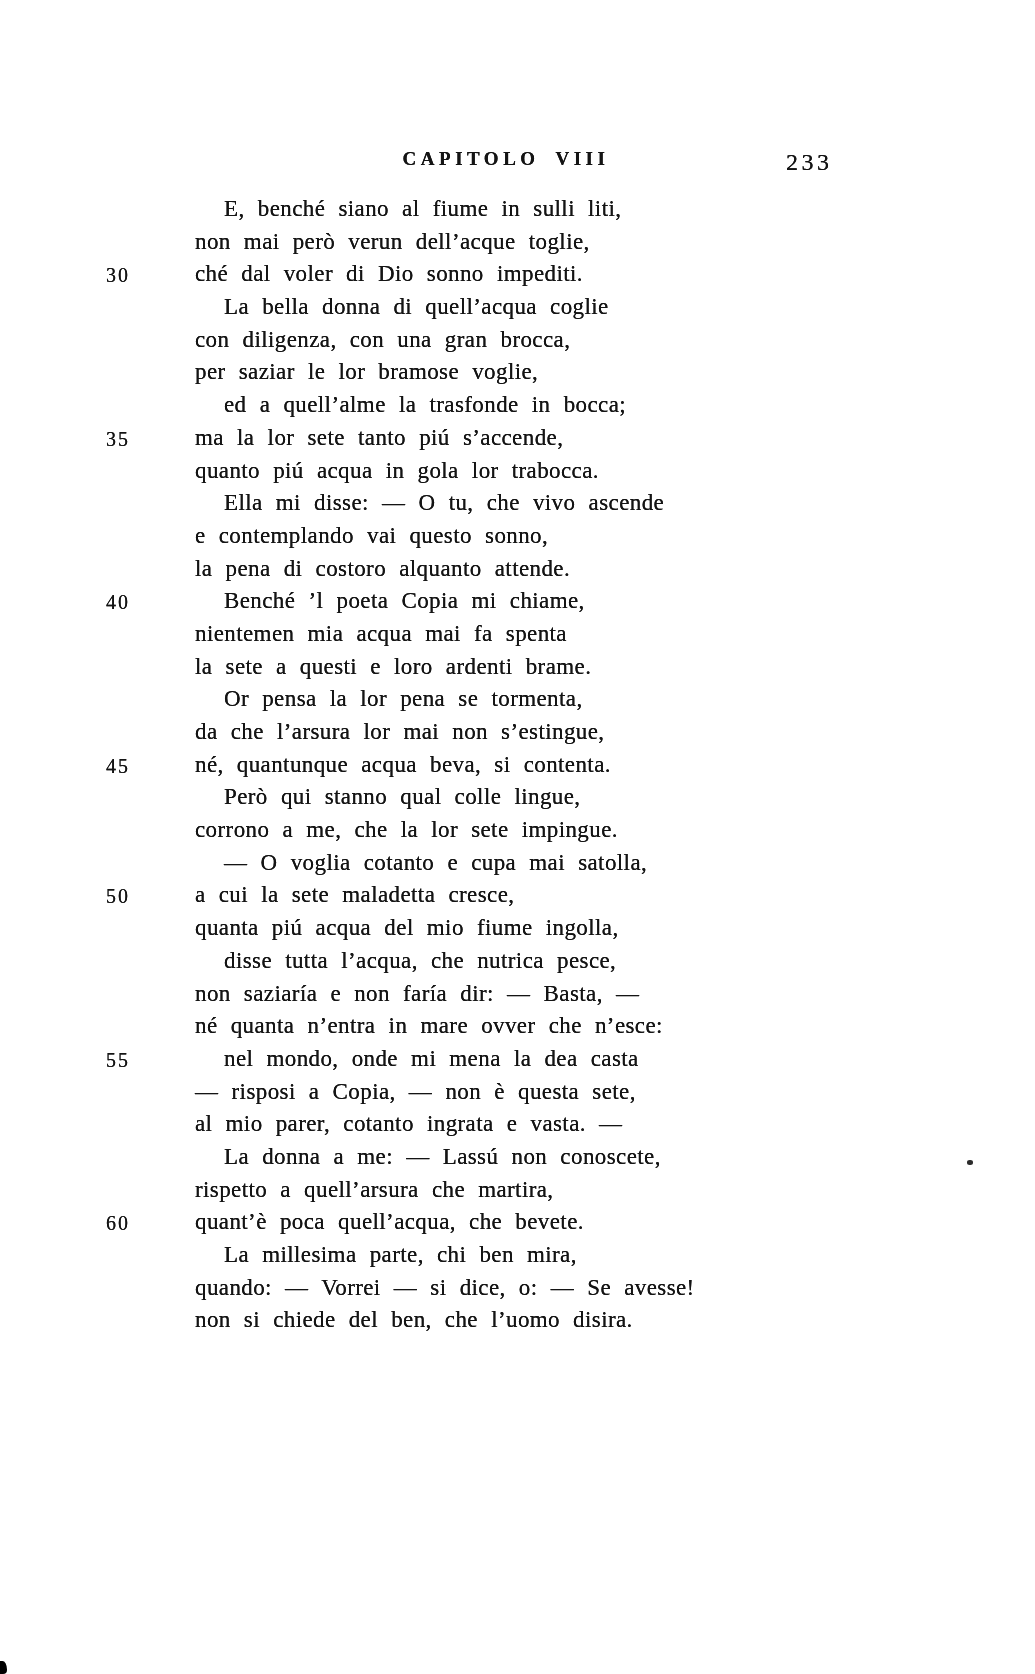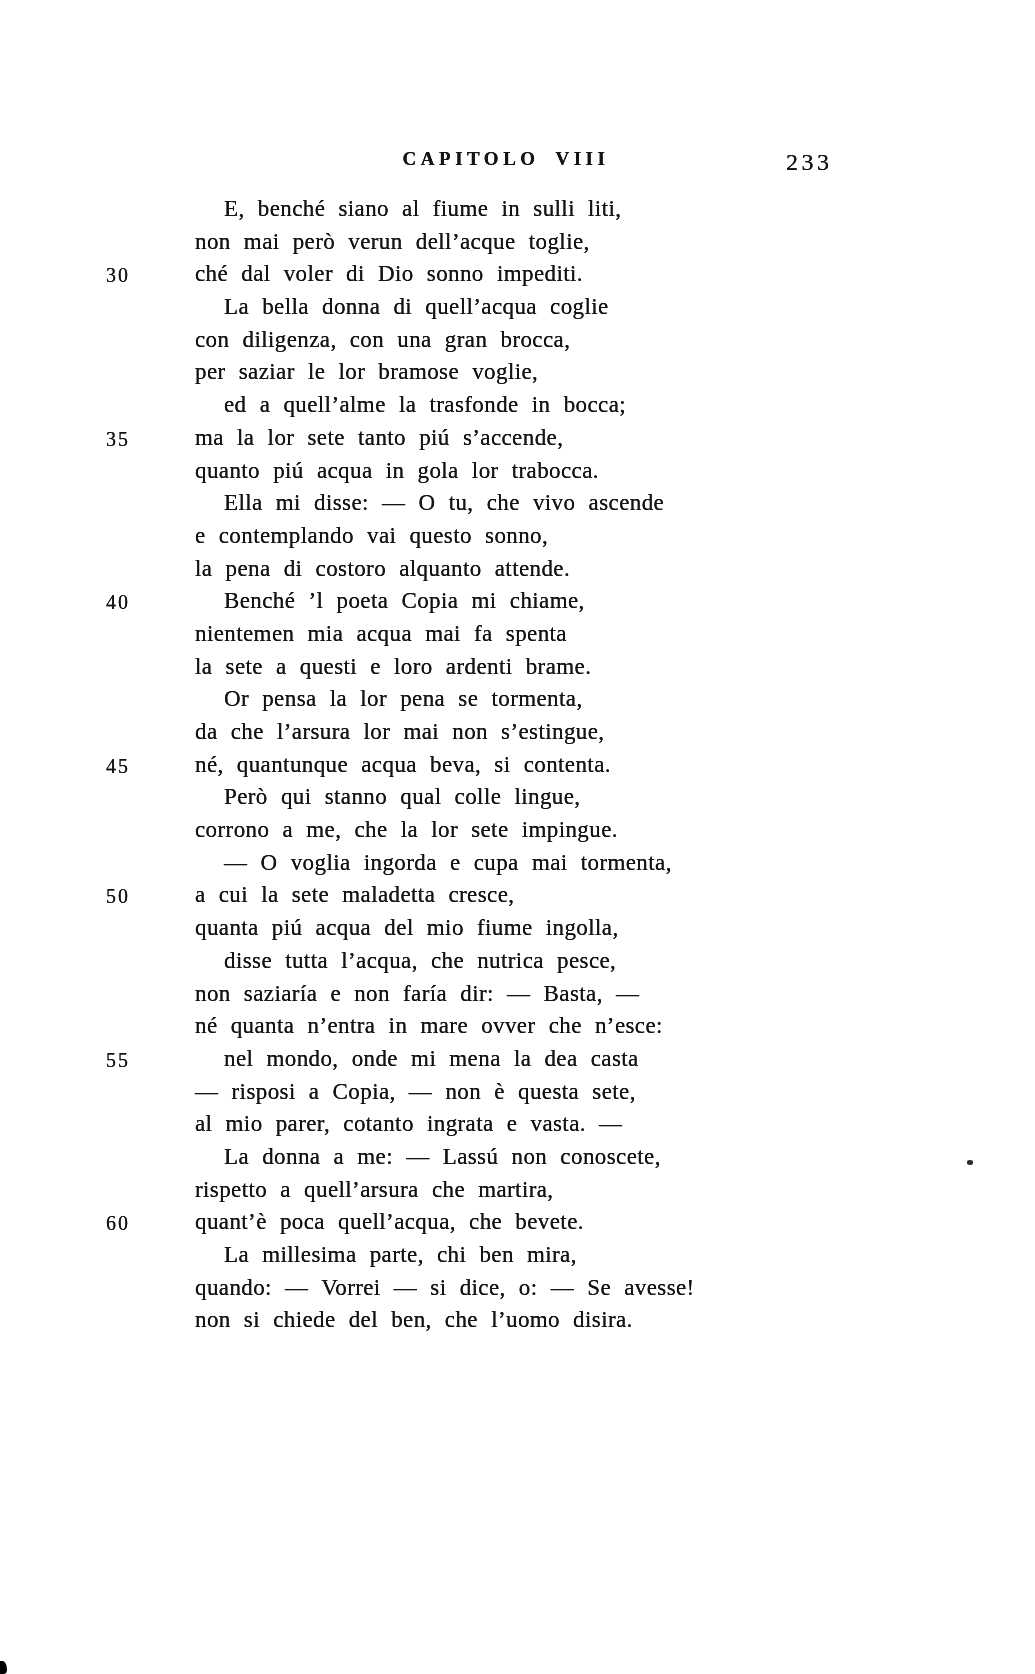--- a/index.html
+++ b/index.html
@@ -182,21 +182,21 @@
       </div>
 
 
       <div class="vline">
         <span class="vnum"></span>
         <span class="vtext">corrono a me, che la lor sete impingue.</span>
       </div>
 
       <div class="vline indent">
         <span class="vnum"></span>
-        <span class="vtext">— O voglia ingorda e cupa mai tormenta,</span>
+        <span class="vtext">— O voglia cotanto e cupa mai satolla,</span>
       </div>
 
       <div class="vline">
         <span class="vnum">50</span>
         <span class="vtext">a cui la sete maladetta cresce,</span>
       </div>
 
       <div class="vline">
         <span class="vnum"></span>
         <span class="vtext">quanta piú acqua del mio fiume ingolla,</span>

